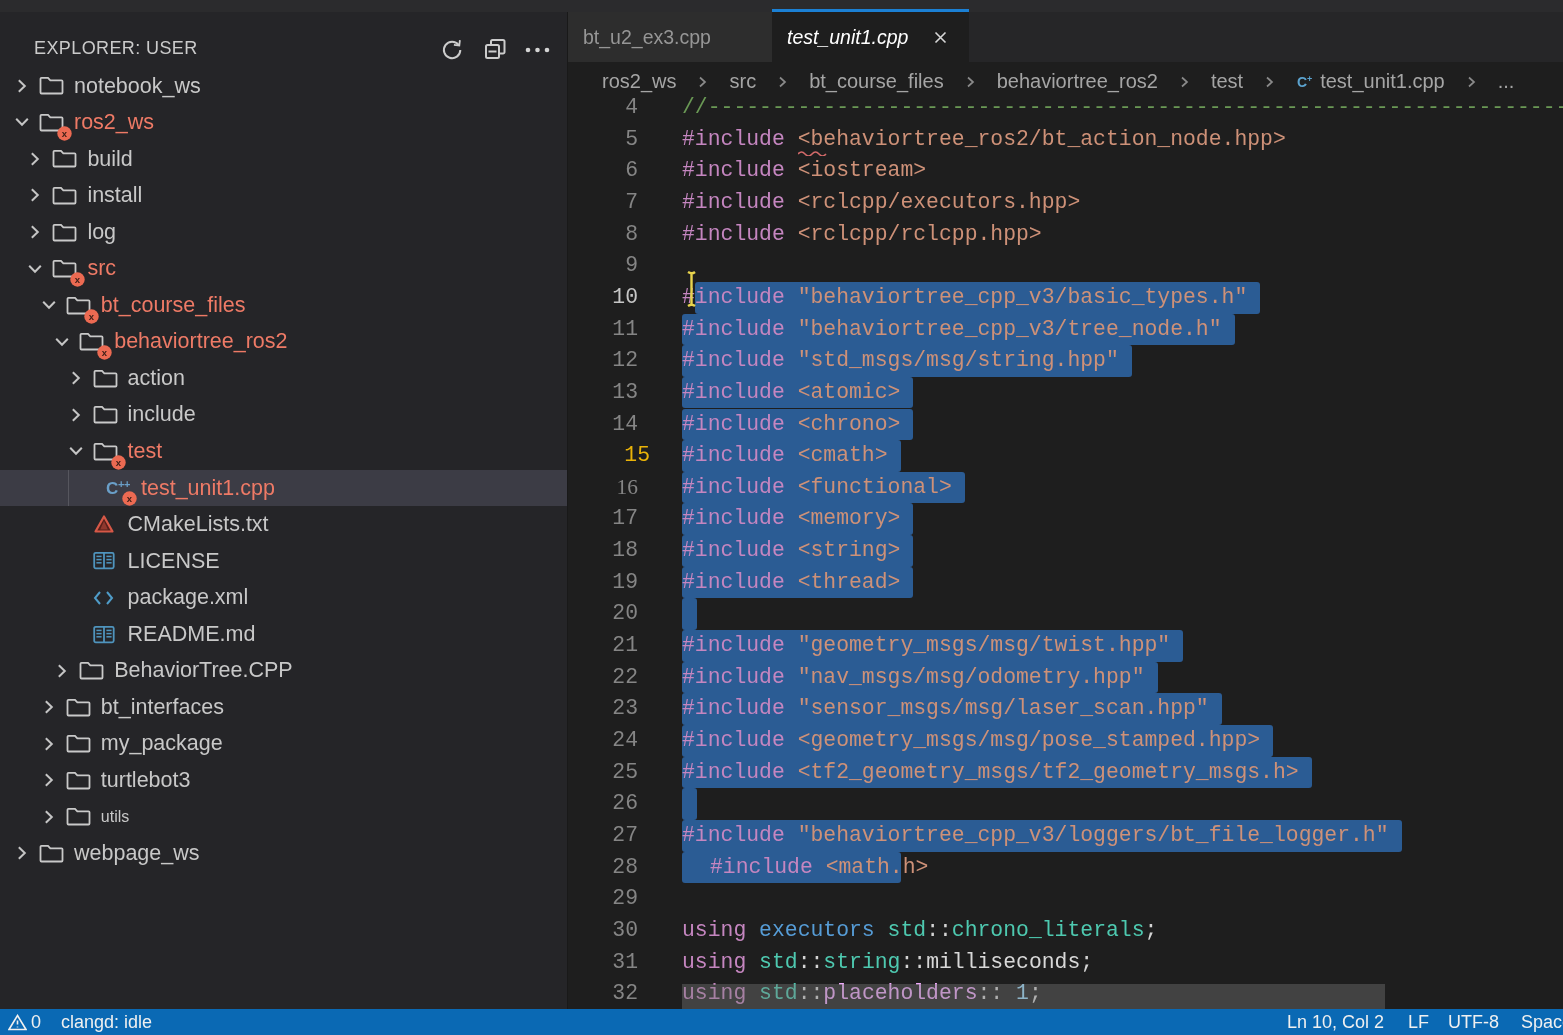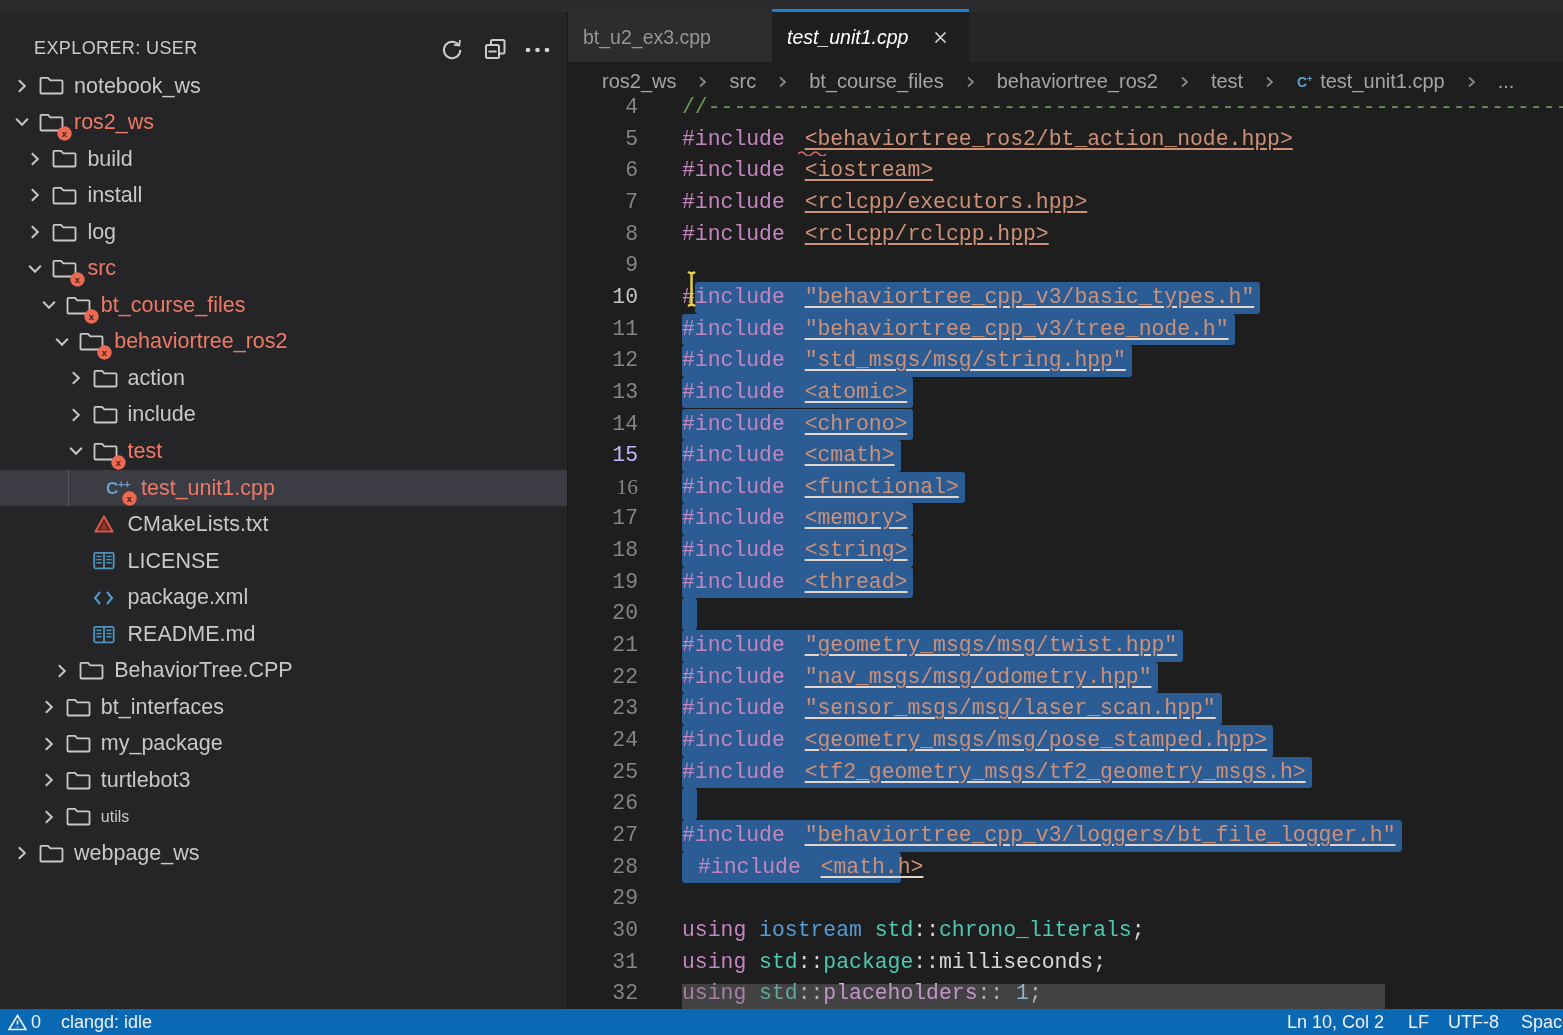--- a/index.html
+++ b/index.html
@@ -1,18 +1,18 @@
 <!DOCTYPE html>
 <html><head><meta charset="utf-8"><style>
 html,body{margin:0;padding:0;width:1563px;height:1035px;overflow:hidden;background:#1e1e1e;}
 *{box-sizing:border-box;}
 .abs{position:absolute;}
 body{font-family:"Liberation Sans",sans-serif;}
 .mono{font-family:"Liberation Mono",monospace;font-size:21.42px;line-height:31.65px;white-space:pre;}
-.u{text-decoration:underline;text-underline-offset:3px;text-decoration-thickness:1.5px;margin-left:7px;}
+.u{text-underline-offset:3px;text-decoration-thickness:1.5px;}
 </style></head><body>
 <div class="abs" style="left:0;top:0;width:1563px;height:12px;background:#2b2b2d;"></div>
 <div class="abs" style="left:0;top:12px;width:567px;height:997px;background:#252528;overflow:hidden;">
 <div class="abs" style="left:34px;top:26px;font-size:18px;letter-spacing:.4px;color:#cbcbcb;">EXPLORER: USER</div>
 <svg class="abs" style="left:440px;top:26px" width="23" height="23" viewBox="0 0 23 23" fill="none" stroke="#cccccc" stroke-width="2">
 <path d="M18.7 7.1 a8.2 8.2 0 1 0 1.6 4.9"></path>
       <path d="M19.9 2.2 l-0.6 5.4 -5.4 -0.7" fill="none" stroke-width="1.8"></path>
     </svg>
 <svg class="abs" style="left:484px;top:26px" width="23" height="23" viewBox="0 0 23 23" fill="none" stroke="#cccccc" stroke-width="2">
 <rect x="2" y="7" width="13" height="13" rx="1.5"></rect>
@@ -257,21 +257,21 @@
 <div class="mono abs" style="left:0;top:61.65px;width:70px;text-align:right;color:#858585;">5</div>
 <div class="mono abs" style="left:0;top:93.30px;width:70px;text-align:right;color:#858585;">6</div>
 <div class="mono abs" style="left:0;top:124.95px;width:70px;text-align:right;color:#858585;">7</div>
 <div class="mono abs" style="left:0;top:156.60px;width:70px;text-align:right;color:#858585;">8</div>
 <div class="mono abs" style="left:0;top:188.25px;width:70px;text-align:right;color:#858585;">9</div>
 <div class="mono abs" style="left:0;top:219.90px;width:70px;text-align:right;color:#c6c6c6;">10</div>
 <div class="mono abs" style="left:0;top:251.55px;width:70px;text-align:right;color:#858585;">11</div>
 <div class="mono abs" style="left:0;top:283.20px;width:70px;text-align:right;color:#858585;">12</div>
 <div class="mono abs" style="left:0;top:314.85px;width:70px;text-align:right;color:#858585;">13</div>
 <div class="mono abs" style="left:0;top:346.50px;width:70px;text-align:right;color:#858585;">14</div>
-<div class="mono abs" style="left:0;top:378.15px;width:70px;text-align:right;color:#c4b5fd;">15</div>
+<div class="mono abs" style="left:12px;top:378.15px;width:70px;text-align:right;color:#eab308;">15</div>
 <div class="mono abs" style="left:0;top:409.80px;width:70px;text-align:right;color:#858585;font-family:Liberation Serif, serif;">16</div>
 <div class="mono abs" style="left:0;top:441.45px;width:70px;text-align:right;color:#858585;">17</div>
 <div class="mono abs" style="left:0;top:473.10px;width:70px;text-align:right;color:#858585;">18</div>
 <div class="mono abs" style="left:0;top:504.75px;width:70px;text-align:right;color:#858585;">19</div>
 <div class="mono abs" style="left:0;top:536.40px;width:70px;text-align:right;color:#858585;">20</div>
 <div class="mono abs" style="left:0;top:568.05px;width:70px;text-align:right;color:#858585;">21</div>
 <div class="mono abs" style="left:0;top:599.70px;width:70px;text-align:right;color:#858585;">22</div>
 <div class="mono abs" style="left:0;top:631.35px;width:70px;text-align:right;color:#858585;">23</div>
 <div class="mono abs" style="left:0;top:663.00px;width:70px;text-align:right;color:#858585;">24</div>
 <div class="mono abs" style="left:0;top:694.65px;width:70px;text-align:right;color:#858585;">25</div>
@@ -296,23 +296,23 @@
 <div class="mono abs" style="left:114.00px;top:409.80px;"><span style="color:#c586c0;">#include</span><span style="color:#d4d4d4;">&nbsp;</span><span class="u" style="color:#ce9178;text-decoration-color:#e3d6cd;">&lt;functional&gt;</span></div>
 <div class="mono abs" style="left:114.00px;top:441.45px;"><span style="color:#c586c0;">#include</span><span style="color:#d4d4d4;">&nbsp;</span><span class="u" style="color:#ce9178;text-decoration-color:#e3d6cd;">&lt;memory&gt;</span></div>
 <div class="mono abs" style="left:114.00px;top:504.75px;"><span style="color:#c586c0;">#include</span><span style="color:#d4d4d4;">&nbsp;</span><span class="u" style="color:#ce9178;text-decoration-color:#e3d6cd;">&lt;thread&gt;</span></div>
 <div class="mono abs" style="left:114.00px;top:473.10px;"><span style="color:#c586c0;">#include</span><span style="color:#d4d4d4;">&nbsp;</span><span class="u" style="color:#ce9178;text-decoration-color:#e3d6cd;">&lt;string&gt;</span></div>
 <div class="mono abs" style="left:114.00px;top:568.05px;"><span style="color:#c586c0;">#include</span><span style="color:#d4d4d4;">&nbsp;</span><span class="u" style="color:#ce9178;text-decoration-color:#e3d6cd;">"geometry_msgs/msg/twist.hpp"</span></div>
 <div class="mono abs" style="left:114.00px;top:599.70px;"><span style="color:#c586c0;">#include</span><span style="color:#d4d4d4;">&nbsp;</span><span class="u" style="color:#ce9178;text-decoration-color:#e3d6cd;">"nav_msgs/msg/odometry.hpp"</span></div>
 <div class="mono abs" style="left:114.00px;top:631.35px;"><span style="color:#c586c0;">#include</span><span style="color:#d4d4d4;">&nbsp;</span><span class="u" style="color:#ce9178;text-decoration-color:#e3d6cd;">"sensor_msgs/msg/laser_scan.hpp"</span></div>
 <div class="mono abs" style="left:114.00px;top:663.00px;"><span style="color:#c586c0;">#include</span><span style="color:#d4d4d4;">&nbsp;</span><span class="u" style="color:#ce9178;text-decoration-color:#e3d6cd;">&lt;geometry_msgs/msg/pose_stamped.hpp&gt;</span></div>
 <div class="mono abs" style="left:114.00px;top:694.65px;"><span style="color:#c586c0;">#include</span><span style="color:#d4d4d4;">&nbsp;</span><span class="u" style="color:#ce9178;text-decoration-color:#e3d6cd;">&lt;tf2_geometry_msgs/tf2_geometry_msgs.h&gt;</span></div>
 <div class="mono abs" style="left:114.00px;top:757.95px;"><span style="color:#c586c0;">#include</span><span style="color:#d4d4d4;">&nbsp;</span><span class="u" style="color:#ce9178;text-decoration-color:#e3d6cd;">"behaviortree_cpp_v3/loggers/bt_file_logger.h"</span></div>
-<div class="mono abs" style="left:118px;top:789.60px;padding-left:12px;"><span style="color:#c586c0;">#include</span><span style="color:#d4d4d4;">&nbsp;</span><span class="u" style="color:#ce9178;text-decoration-color:#e3d6cd;">&lt;math.h&gt;</span></div>
-<div class="mono abs" style="left:114.00px;top:852.90px;"><span style="color:#c586c0;">using</span><span style="color:#d4d4d4;">&nbsp;</span><span style="color:#569cd6;">iostream</span><span style="color:#d4d4d4;">&nbsp;</span><span style="color:#4ec9b0;">std</span><span style="color:#d4d4d4;">::</span><span style="color:#4ec9b0;">chrono_literals</span><span style="color:#d4d4d4;">;</span></div>
-<div class="mono abs" style="left:114.00px;top:884.55px;"><span style="color:#c586c0;">using</span><span style="color:#d4d4d4;">&nbsp;</span><span style="color:#4ec9b0;">std</span><span style="color:#d4d4d4;">::</span><span style="color:#4ec9b0;">package</span><span style="color:#d4d4d4;">::</span><span style="color:#d8d8d8;">milliseconds</span><span style="color:#d4d4d4;">;</span></div>
+<div class="mono abs" style="left:130px;top:789.60px;padding-left:12px;"><span style="color:#c586c0;">#include</span><span style="color:#d4d4d4;">&nbsp;</span><span class="u" style="color:#ce9178;text-decoration-color:#e3d6cd;">&lt;math.h&gt;</span></div>
+<div class="mono abs" style="left:114.00px;top:852.90px;"><span style="color:#c586c0;">using</span><span style="color:#d4d4d4;">&nbsp;</span><span style="color:#569cd6;">executors</span><span style="color:#d4d4d4;">&nbsp;</span><span style="color:#4ec9b0;">std</span><span style="color:#d4d4d4;">::</span><span style="color:#4ec9b0;">chrono_literals</span><span style="color:#d4d4d4;">;</span></div>
+<div class="mono abs" style="left:114.00px;top:884.55px;"><span style="color:#c586c0;">using</span><span style="color:#d4d4d4;">&nbsp;</span><span style="color:#4ec9b0;">std</span><span style="color:#d4d4d4;">::</span><span style="color:#4ec9b0;">string</span><span style="color:#d4d4d4;">::</span><span style="color:#d8d8d8;">milliseconds</span><span style="color:#d4d4d4;">;</span></div>
 <div class="mono abs" style="left:114.00px;top:916.20px;"><span style="color:#c586c0;">using</span><span style="color:#d4d4d4;">&nbsp;</span><span style="color:#4ec9b0;">std</span><span style="color:#d4d4d4;">::</span><span style="color:#f0abfc;">placeholders</span><span style="color:#d4d4d4;">::</span><span style="color:#9cdcfe;">&nbsp;1</span><span style="color:#d4d4d4;">;</span></div>
 <svg class="abs" style="left:229.7px;top:88.2px" width="30" height="6" viewBox="0 0 30 6" fill="none" stroke="#d16969" stroke-width="1.6">
       <path d="M0 4 q3.5 -4 7 0 t7 0 t7 0 t7 0"></path>
     </svg>
 <svg class="abs" style="left:116.0px;top:206.9px" width="22" height="40" viewBox="0 0 22 40">
 <g stroke="#e8d44d" stroke-width="2.4" fill="none">
 <path d="M4 3 q4 2.5 7 0 M4 37 q4 -2.5 7 0 M7.5 3.5 V36.5"></path>
       </g>
     </svg>
 <div class="abs" style="left:114.0px;top:922.0px;width:703px;height:25px;background:rgba(121,121,121,0.40);"></div>

